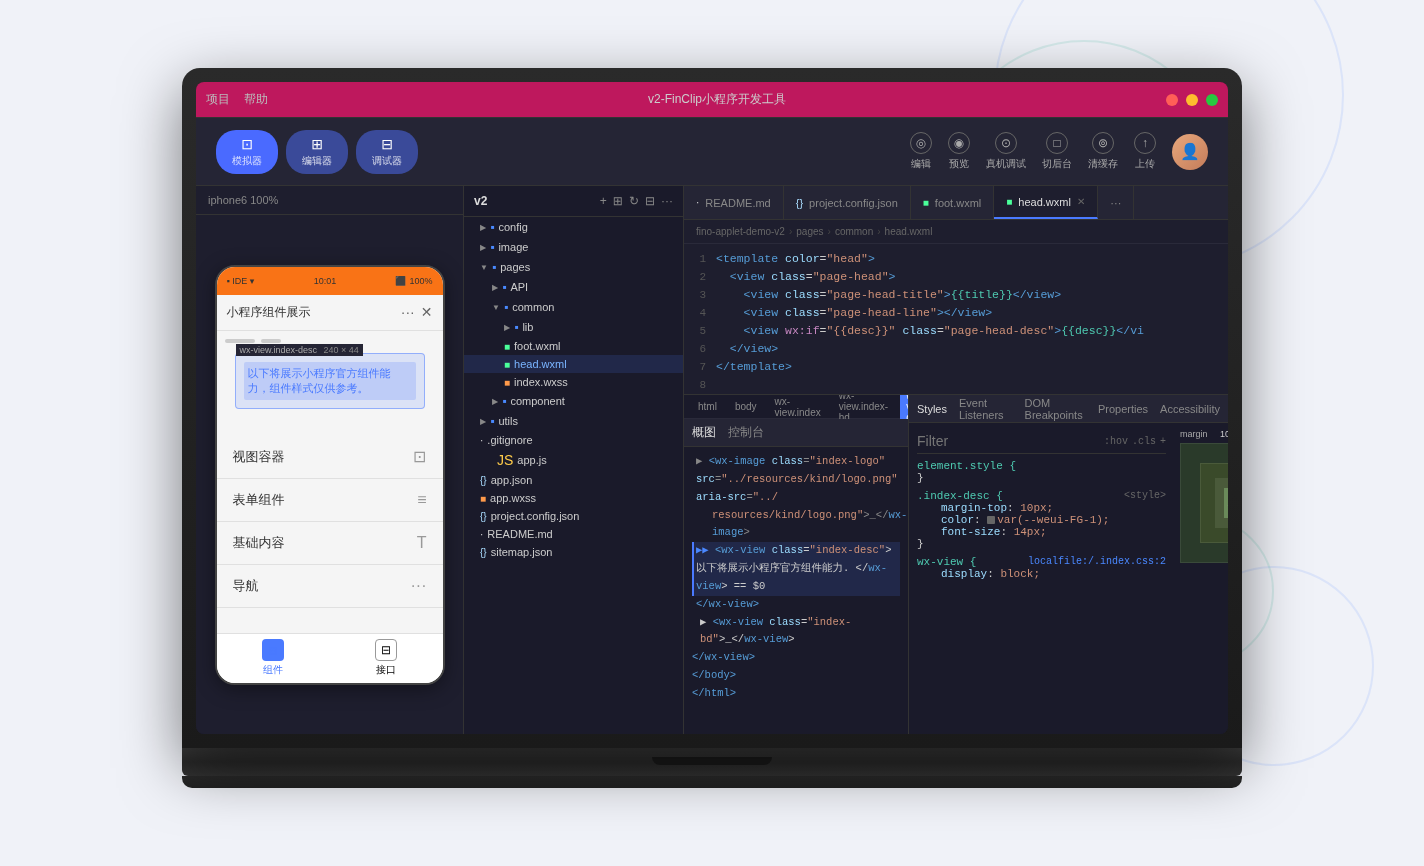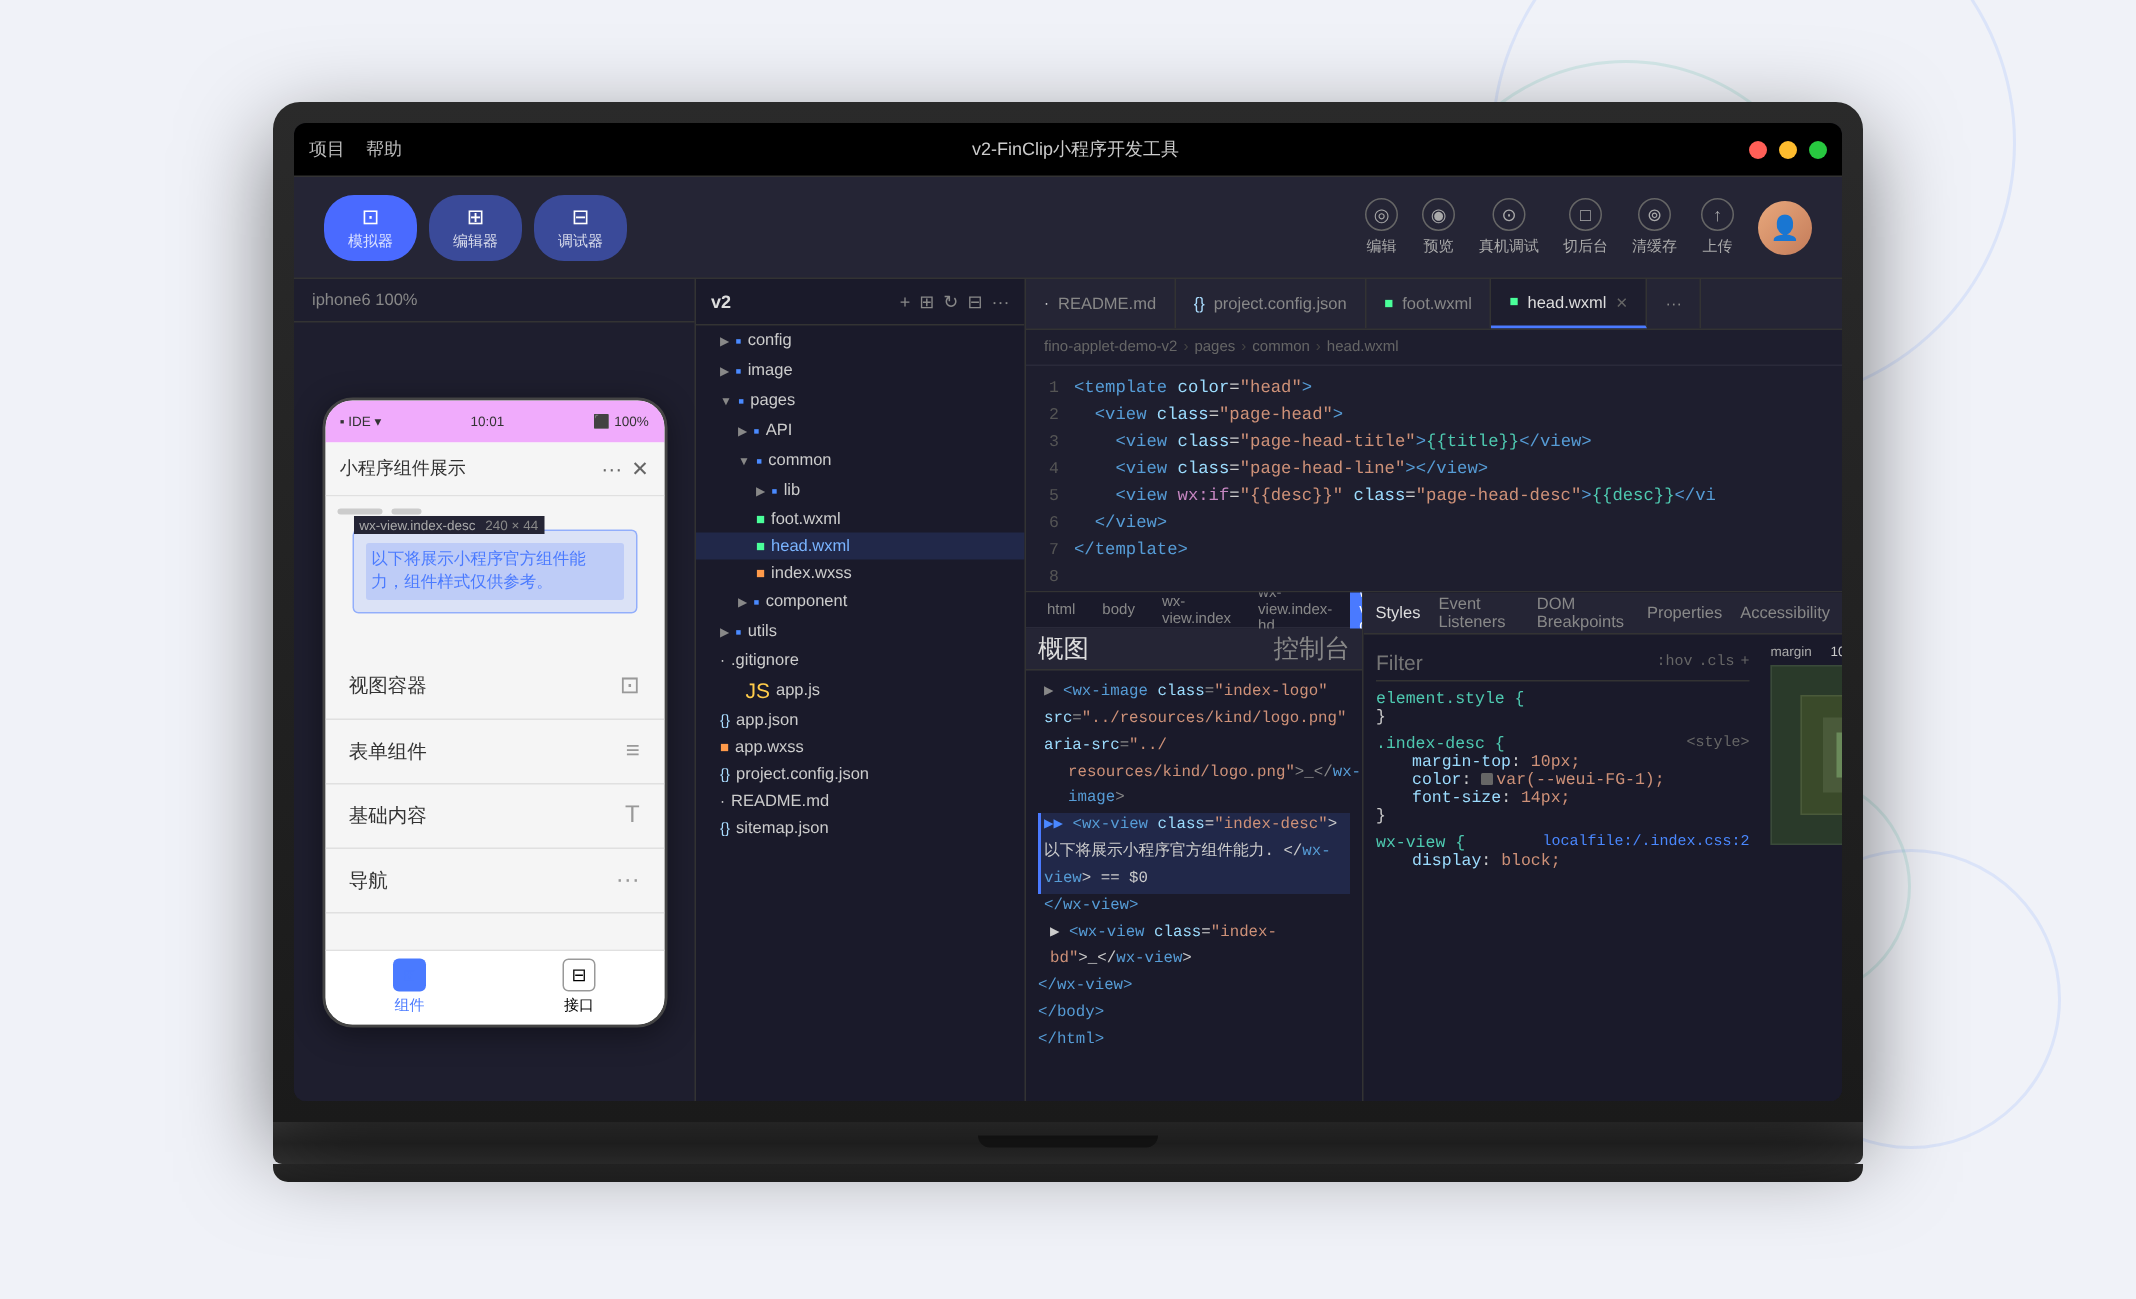--- a/index.html
+++ b/index.html
@@ -88,21 +88,21 @@
     .laptop-foot {
       width: 100%;
       height: 12px;
       background: linear-gradient(180deg, #2a2a2a 0%, #222 100%);
       border-radius: 0 0 10px 10px;
     }
 
     
     .title-bar {
       height: 36px;
-      background: #000000;
+      background: #be185d;
       display: flex;
       align-items: center;
       padding: 0 10px;
       border-bottom: 1px solid #333;
       flex-shrink: 0;
     }
     .title-bar-left {
       display: flex;
       align-items: center;
       gap: 14px;
@@ -230,21 +230,21 @@
       background: white;
       border-radius: 20px;
       border: 2px solid #444;
       overflow: hidden;
       display: flex;
       flex-direction: column;
       box-shadow: 0 4px 20px rgba(0,0,0,0.4);
     }
     .phone-status-bar {
       height: 28px;
-      background: #f0abfc;
+      background: #f97316;
       display: flex;
       align-items: center;
       justify-content: space-between;
       padding: 0 10px;
       font-size: 9px;
       color: #333;
       flex-shrink: 0;
     }
     .phone-title-bar {
       height: 36px;
@@ -477,25 +477,24 @@
       display: flex;
       flex-direction: column;
       overflow: hidden;
     }
     .html-panel-tabs {
       height: 28px;
       background: #252535;
       display: flex;
       align-items: center;
       padding: 0 8px;
-      gap: 24px;
+      gap: 12px;
       border-bottom: 1px solid #333;
-      font-size: 17px;
-      flex-shrink: 0;
-      justify-content: space-between;
+      font-size: 12px;
+      flex-shrink: 0;
     }
     .panel-tab { color: #888; cursor: pointer; }
     .panel-tab.active { color: #ddd; }
     .html-code {
       flex: 1;
       overflow-y: auto;
       padding: 6px 8px;
       font-family: 'Courier New', monospace;
       font-size: 11px;
     }

